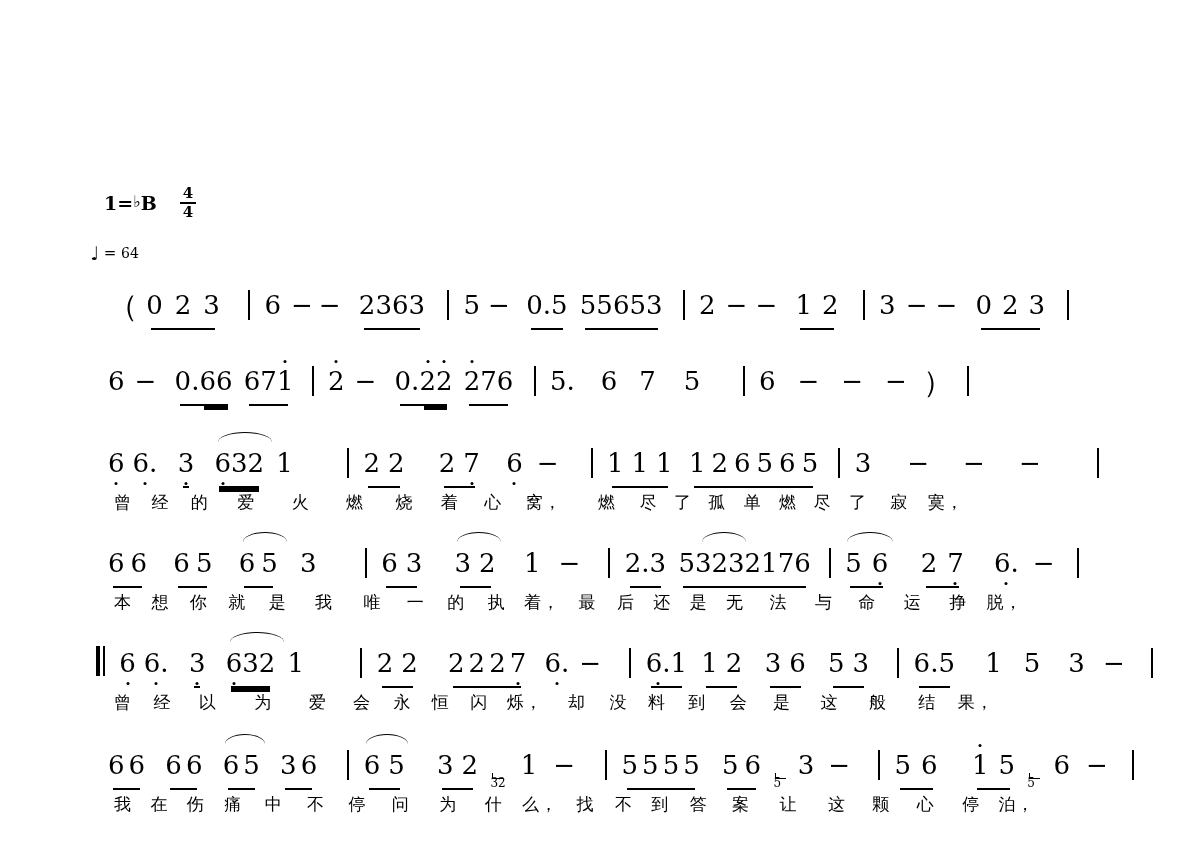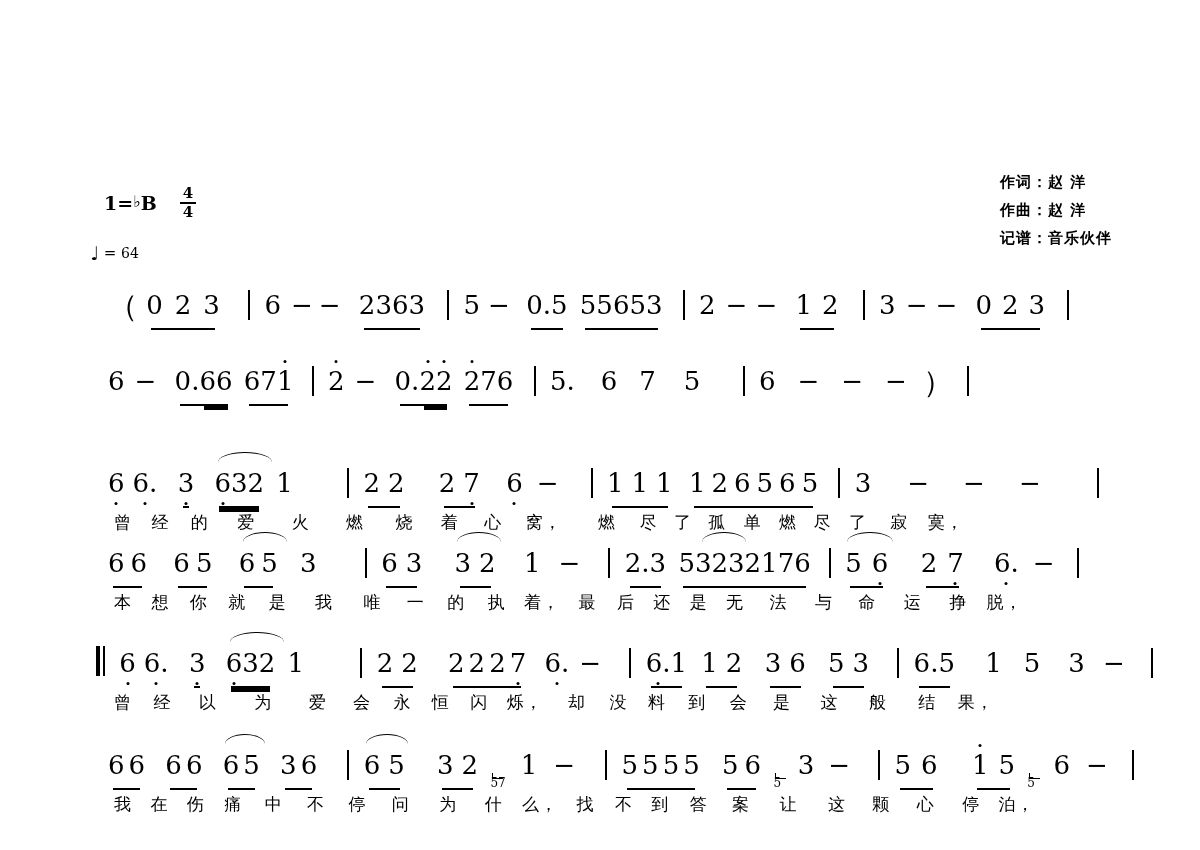--- a/index.html
+++ b/index.html
@@ -196,25 +196,20 @@
     border-left: 1px solid #000;
     border-bottom: 1px solid #000;
   }
 </style>
 </head>
 <body>
 
 <div class="sheet">
 
 
-  <div class="credits">
-    <div>作词：赵  洋</div>
-    <div>作曲：赵  洋</div>
-    <div>记谱：音乐伙伴</div>
-  </div>
 
   <div class="keysig">
     <span>1=</span><span class="flat">♭</span><span>B</span>
   </div>
 
   <div class="meter">
     <span class="num">4</span>
     <span class="bar"></span>
     <span class="num">4</span>
   </div>
@@ -257,21 +252,21 @@
       <span class="ubox u1"><span class="n dothigh">2</span><span class="n">7</span><span class="n">6</span></span>
       <span class="bl" style="margin-left:12px"></span>
       <span class="n">5.</span><span class="sp" style="width:26px"></span><span class="n">6</span><span class="sp" style="width:22px"></span><span class="n">7</span><span class="sp" style="width:28px"></span><span class="n">5</span>
       <span class="bl" style="margin-left:34px"></span>
       <span class="n">6</span><span class="sp" style="width:22px"></span><span class="n">−</span><span class="sp" style="width:22px"></span><span class="n">−</span><span class="sp" style="width:22px"></span><span class="n">−</span>
       <span class="n" style="font-size:30px;vertical-align:-2px;margin-left:8px">）</span>
       <span class="bl" style="margin-left:6px"></span>
     </div>
   </div>
 
-  <div class="system" style="top:460px;">
+  <div class="system" style="top:440px;">
     <div class="notes">
       <span class="n dotlow">6</span><span class="sp" style="width:8px"></span><span class="n dotlow">6.</span><span class="sp" style="width:12px"></span>
       <span class="ubox u1"><span class="n dotlow">3</span></span><span class="sp" style="width:12px"></span>
       <span class="ubox u2" style="position:relative">
         <span class="slur" style="left:4px; top:-8px; width:54px;"></span>
         <span class="n dotlow">6</span><span class="n">3</span><span class="n">2</span>
       </span><span class="sp" style="width:4px"></span>
       <span class="n">1</span>
       <span class="bl" style="margin-left:46px"></span>
       <span class="ubox u1"><span class="n">2</span><span class="sp" style="width:8px"></span><span class="n">2</span></span><span class="sp" style="width:26px"></span>
@@ -416,21 +411,21 @@
       <span class="ubox u1" style="position:relative">
         <span class="slur" style="left:2px; top:-8px; width:40px;"></span>
         <span class="n">6</span><span class="sp" style="width:4px"></span><span class="n">5</span></span><span class="sp" style="width:12px"></span>
       <span class="ubox u1"><span class="n">3</span><span class="sp" style="width:4px"></span><span class="n">6</span></span>
       <span class="bl" style="margin-left:22px"></span>
       <span class="ubox u1" style="position:relative">
         <span class="slur" style="left:2px; top:-8px; width:42px;"></span>
         <span class="n">6</span><span class="sp" style="width:8px"></span><span class="n">5</span></span><span class="sp" style="width:24px"></span>
       <span class="ubox u1"><span class="n">3</span><span class="sp" style="width:8px"></span><span class="n">2</span></span>
       <span class="n" style="position:relative;display:inline-block;width:26px">
-        <span class="tuplet" style="left:4px; top:-14px;">57</span>
+        <span class="tuplet" style="left:4px; top:-14px;">32</span>
       </span>
       <span class="n">1</span><span class="sp" style="width:16px"></span><span class="n">−</span>
       <span class="bl" style="margin-left:22px"></span>
       <span class="ubox u1"><span class="n">5</span><span class="sp" style="width:4px"></span><span class="n">5</span><span class="sp" style="width:4px"></span><span class="n">5</span><span class="sp" style="width:4px"></span><span class="n">5</span></span><span class="sp" style="width:14px"></span>
       <span class="ubox u1"><span class="n">5</span><span class="sp" style="width:6px"></span><span class="n">6</span></span>
       <span class="n" style="position:relative;display:inline-block;width:20px">
         <span class="tuplet" style="left:4px; top:-14px;">5</span>
       </span>
       <span class="n">3</span><span class="sp" style="width:14px"></span><span class="n">−</span>
       <span class="bl" style="margin-left:20px"></span>

